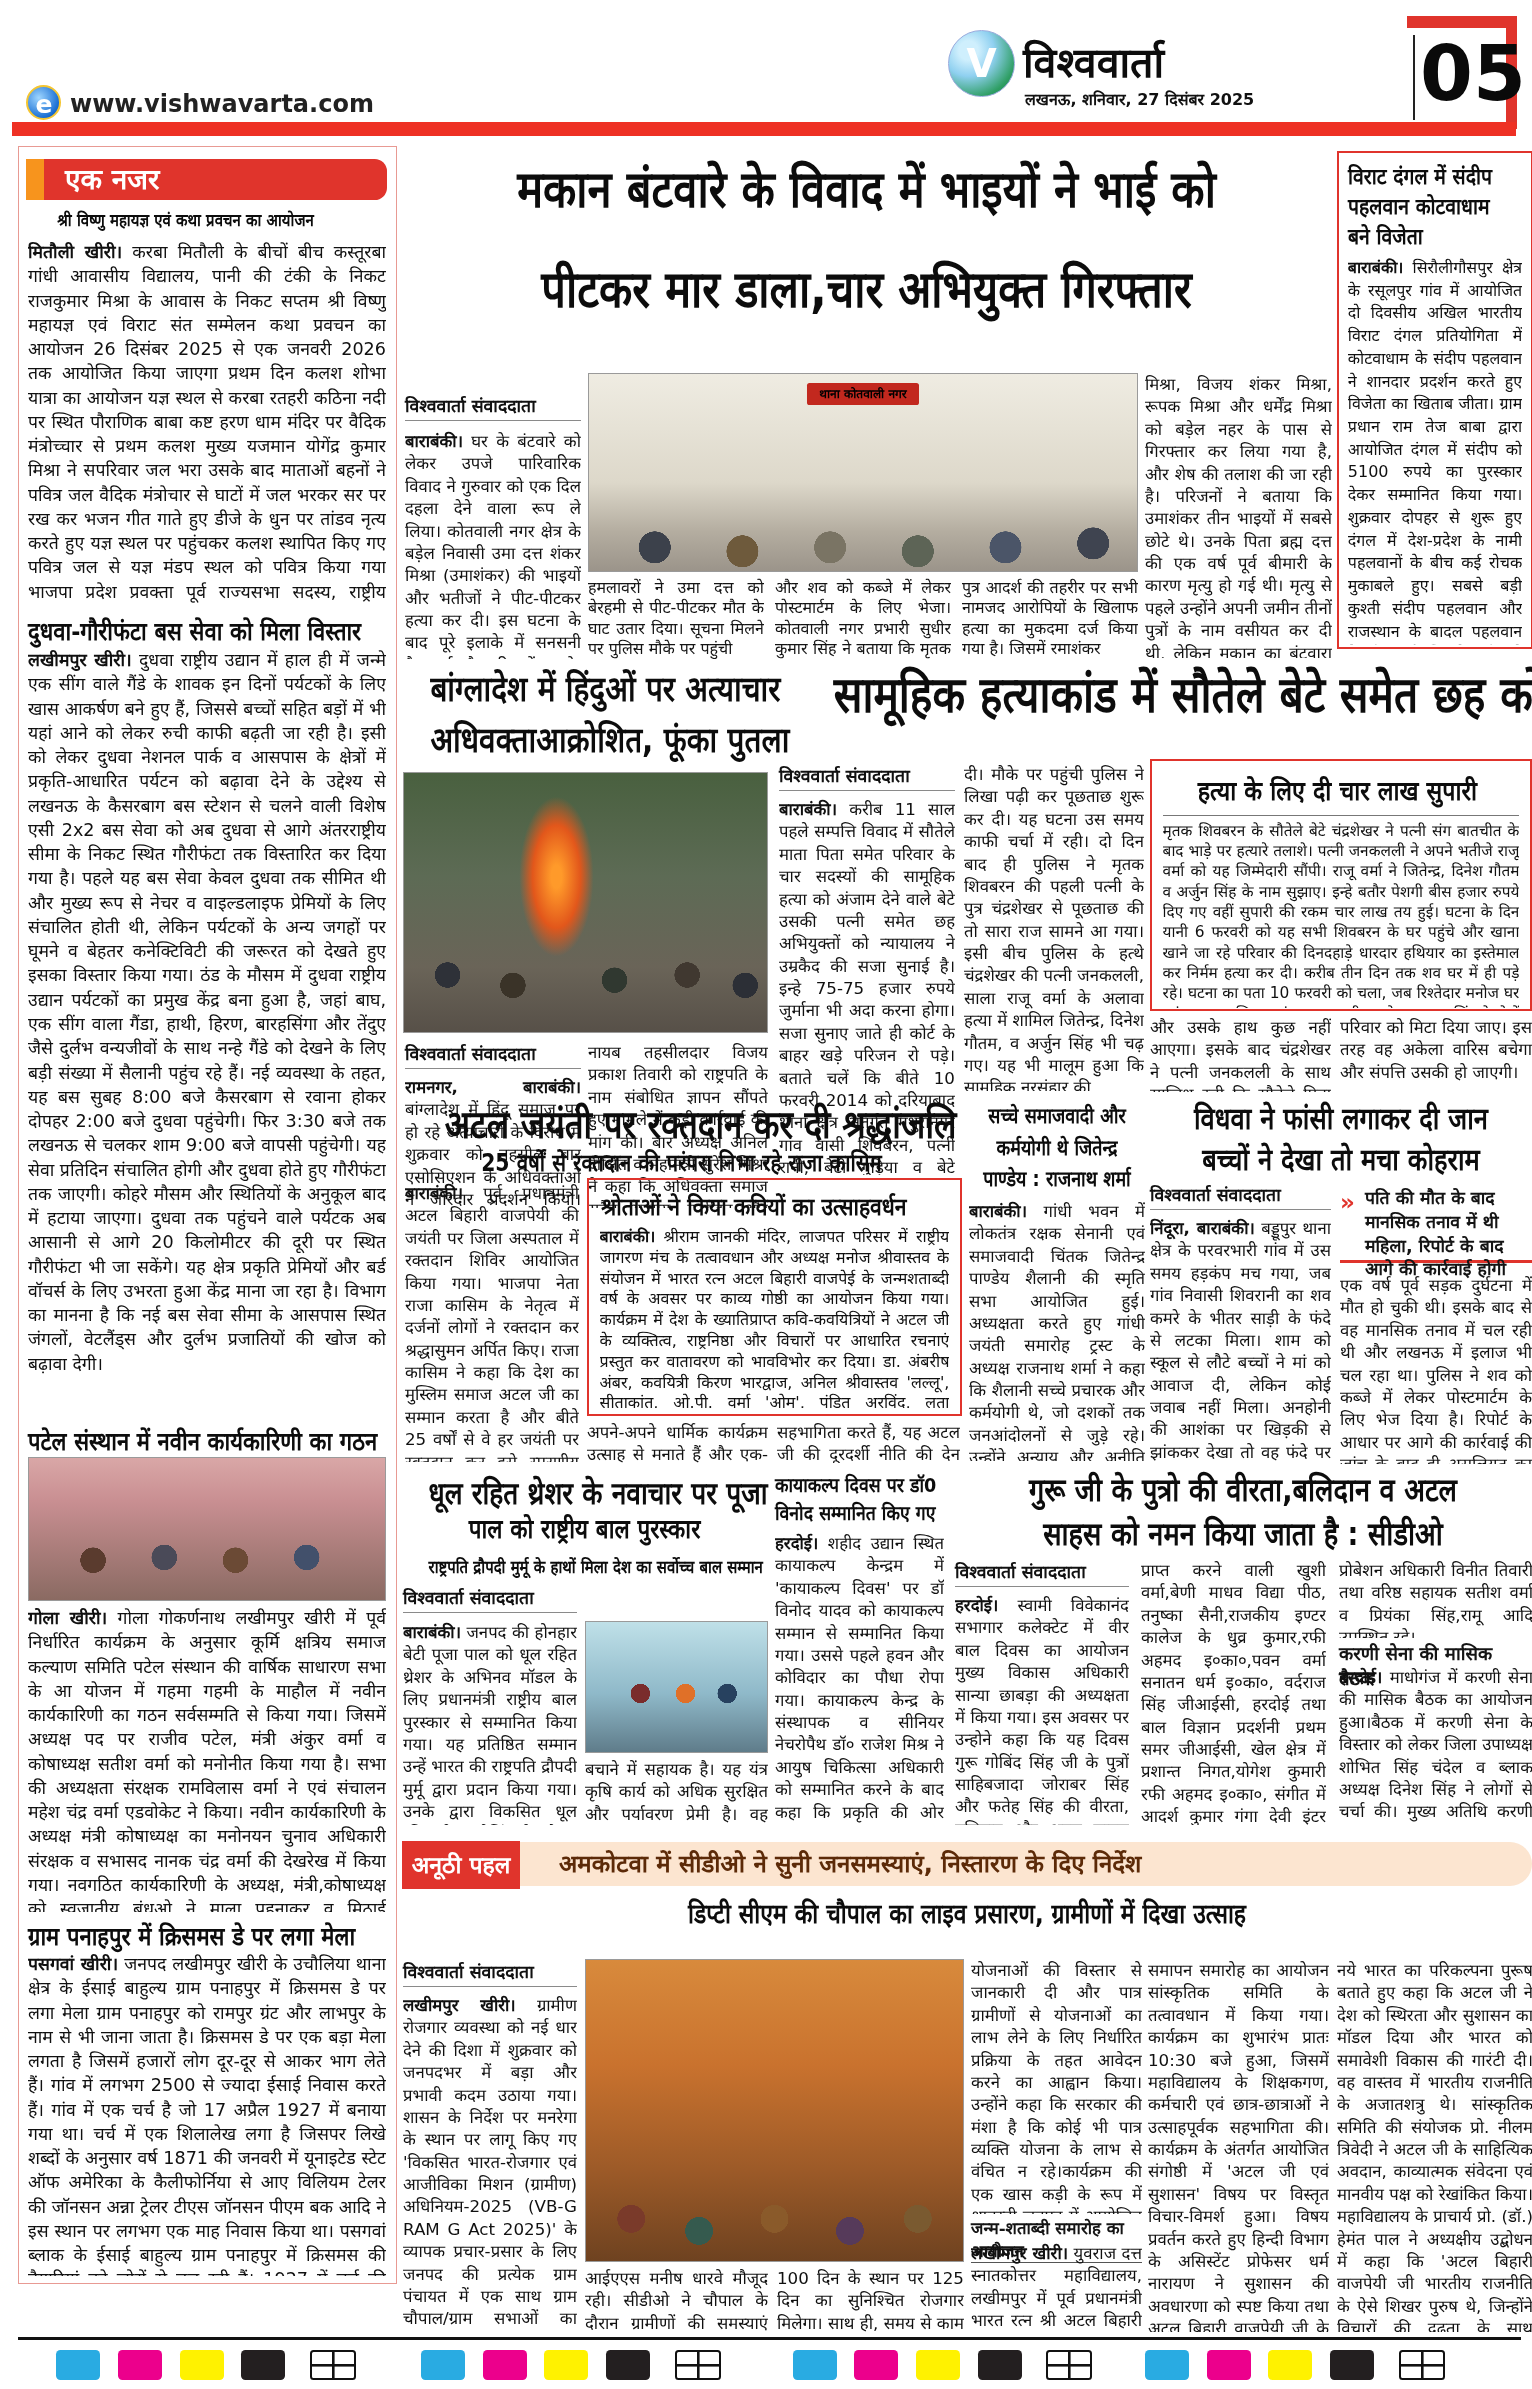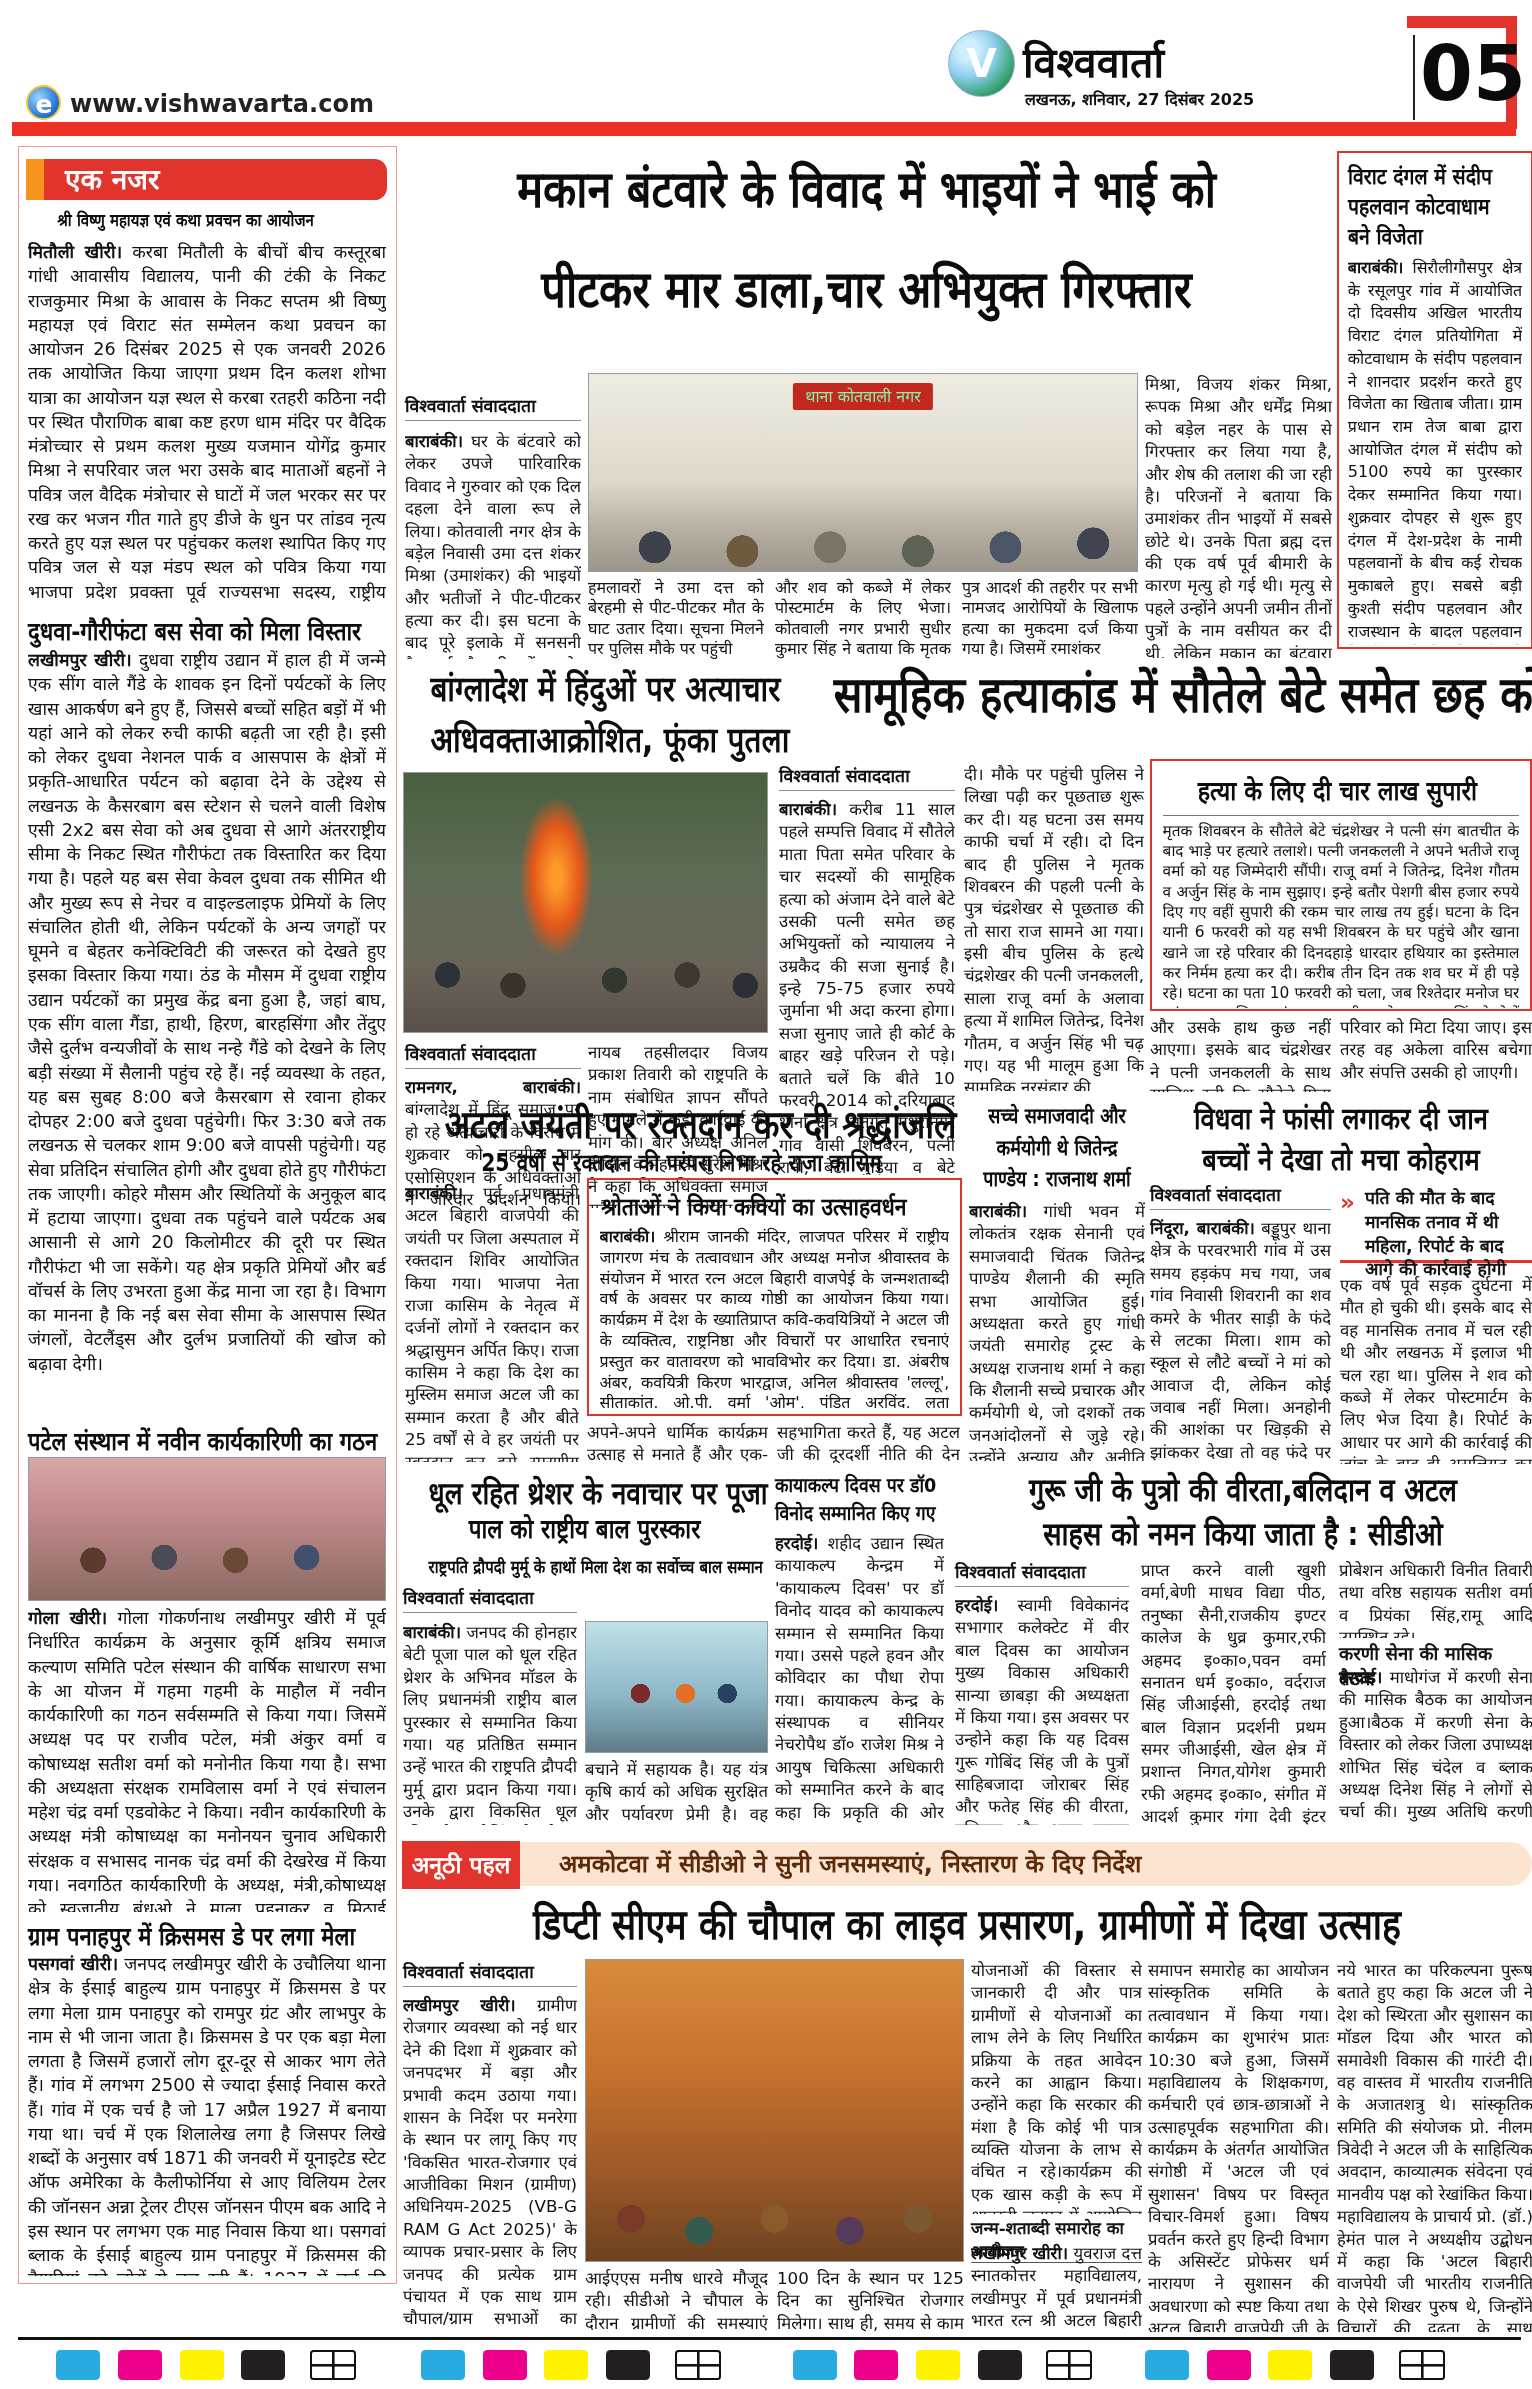--- a/index.html
+++ b/index.html
@@ -101,22 +101,22 @@
   </div>
 
   <div class="abs photo" style="left:588px;top:373px;width:550px;height:199px;background:
        radial-gradient(circle 26.4px at 12% 88%,#3c414b 60%,transparent 61%),
        radial-gradient(circle 26.4px at 28% 90%,#6e5a3c 60%,transparent 61%),
        radial-gradient(circle 26.4px at 44% 88%,#7a7464 60%,transparent 61%),
        radial-gradient(circle 26.4px at 60% 90%,#5d6456 60%,transparent 61%),
        radial-gradient(circle 26.4px at 76% 88%,#4b5568 60%,transparent 61%),
        radial-gradient(circle 26.4px at 92% 86%,#3f4450 60%,transparent 61%),
        linear-gradient(180deg,#efece2 0%,#ddd8ca 55%,#b4ada0 80%,#9b948a 100%)">
-    <div style="position:absolute;left:50%;top:8.8px;transform:translateX(-50%);background:#c2281e;color:#86efac;
-         font-size:16px;font-weight:normal;padding:2.6px 12.3px;border-radius:2.6px">थाना कोतवाली नगर</div>
+    <div style="position:absolute;left:50%;top:8.8px;transform:translateX(-50%);background:#c2281e;color:#000000;
+         font-size:12px;font-weight:bold;padding:2.6px 12.3px;border-radius:2.6px">थाना कोतवाली नगर</div>
   </div>
 
   <div class="abs captext" style="left:588px;top:578px;width:176px;height:81px">हमलावरों ने उमा दत्त को बेरहमी से पीट-पीटकर मौत के घाट उतार दिया। सूचना मिलने पर पुलिस मौके पर पहुंची</div>
   <div class="abs captext" style="left:775px;top:578px;width:176px;height:81px">और शव को कब्जे में लेकर पोस्टमार्टम के लिए भेजा। कोतवाली नगर प्रभारी सुधीर कुमार सिंह ने बताया कि मृतक के</div>
   <div class="abs captext" style="left:962px;top:578px;width:176px;height:81px">पुत्र आदर्श की तहरीर पर सभी नामजद आरोपियों के खिलाफ हत्या का मुकदमा दर्ज किया गया है। जिसमें रमाशंकर</div>
 
   <div class="abs body" style="left:1145px;top:373px;width:187px;height:285px">मिश्रा, विजय शंकर मिश्रा, रूपक मिश्रा और धर्मेंद्र मिश्रा को बड़ेल नहर के पास से गिरफ्तार कर लिया गया है, और शेष की तलाश की जा रही है। परिजनों ने बताया कि उमाशंकर तीन भाइयों में सबसे छोटे थे। उनके पिता ब्रह्म दत्त की एक वर्ष पूर्व बीमारी के कारण मृत्यु हो गई थी। मृत्यु से पहले उन्होंने अपनी जमीन तीनों पुत्रों के नाम वसीयत कर दी थी, लेकिन मकान का बंटवारा नहीं हो पाया था। मकान पर विजय शंकर और राम शंकर का कब्जा था, जबकि उमाशंकर लगातार अपने हिस्से की मांग कर रहे थे। इस निर्मम घटना ने एक बार फिर यह सोचने पर मजबूर कर दिया है कि संपत्ति का लालच किस तरह रिश्तों को तार-तार कर देता है। एक ही आंगन में पले-बढ़े भाइयों के बीच खून बह जाने से गांव और परिवार दोनों शोक में डूबे हैं।</div>
 
   <div class="abs redbox" style="left:1337px;top:151px;width:196px;height:498px;padding:7px 8.8px">
     <div class="hl" style="font-size:22px;text-align:left">
@@ -269,21 +269,21 @@
     <span class="dl">हरदोई।</span> <span>माधोगंज में करणी सेना की मासिक बैठक का आयोजन हुआ।बैठक में करणी सेना के विस्तार को लेकर जिला उपाध्यक्ष शोभित सिंह चंदेल व ब्लाक अध्यक्ष दिनेश सिंह ने लोगों से चर्चा की। मुख्य अतिथि करणी सेना के जिला अध्यक्ष अवरेंद्र सिंह व विशिष्ट अतिथि के रूप में डॉ. रतन सिंह सहित करणी सैनिक रामपाल,रामपाल कश्यप शामिल हुए। सभी अतिथियों का फूल माला से स्वागत किया गया।</span>
   </div>
 
   <div class="abs" style="left:402px;top:1842px;width:1130px;height:44px;background:#fce5d0;border-radius:0 22px 22px 0">
     <span style="display:block;padding-left:157px;font-size:24px;font-weight:bold;line-height:44px;color:#5c2a08">अमकोटवा में सीडीओ ने सुनी जनसमस्याएं, निस्तारण के दिए निर्देश</span>
   </div>
   <div class="abs" style="left:402px;top:1841px;width:118px;height:48px;background:#e0342c;color:#fff;text-align:center">
     <span style="font-size:23px;font-weight:bold;line-height:48px">अनूठी पहल</span>
   </div>
 
-  <div class="abs hl" style="left:401px;top:1894px;width:1132px;font-size:42px">
+  <div class="abs hl" style="left:401px;top:1894px;width:1132px;font-size:27px">
       <span class="cond">डिप्टी सीएम की चौपाल का लाइव प्रसारण, ग्रामीणों में दिखा उत्साह</span>
     </div>
 
   <div class="abs byline" style="left:403px;top:1959px;width:174px">विश्ववार्ता संवाददाता</div>
   <div class="abs body" style="left:403px;top:1994px;width:174px;height:336px">
     <span class="dl">लखीमपुर खीरी।</span> <span>ग्रामीण रोजगार व्यवस्था को नई धार देने की दिशा में शुक्रवार को जनपदभर में बड़ा और प्रभावी कदम उठाया गया। शासन के निर्देश पर मनरेगा के स्थान पर लागू किए गए 'विकसित भारत-रोजगार एवं आजीविका मिशन (ग्रामीण) अधिनियम-2025 (VB-G RAM G Act 2025)' के व्यापक प्रचार-प्रसार के लिए जनपद की प्रत्येक ग्राम पंचायत में एक साथ ग्राम चौपाल/ग्राम सभाओं का आयोजन किया गया। चौपालों में ग्रामीणों, महिलाओं, युवाओं और पंचायत कर्मियों की उल्लेखनीय भागीदारी देखने को मिली।इसी क्रम में विकास खंड नकहा की ग्राम पंचायत अमकोटवा में आयोजित पूर्व निर्धारित ग्राम चौपाल की अध्यक्षता मुख्य विकास अधिकारी अभिषेक कुमार ने की। इस दौरान मुख्य रूप से प्रशिक्षु</span>
   </div>
 
   <div class="abs photo" style="left:585px;top:1959px;width:379px;height:303px;background:
        radial-gradient(circle 23px at 12% 86%,#7a3a2a 60%,transparent 61%),

